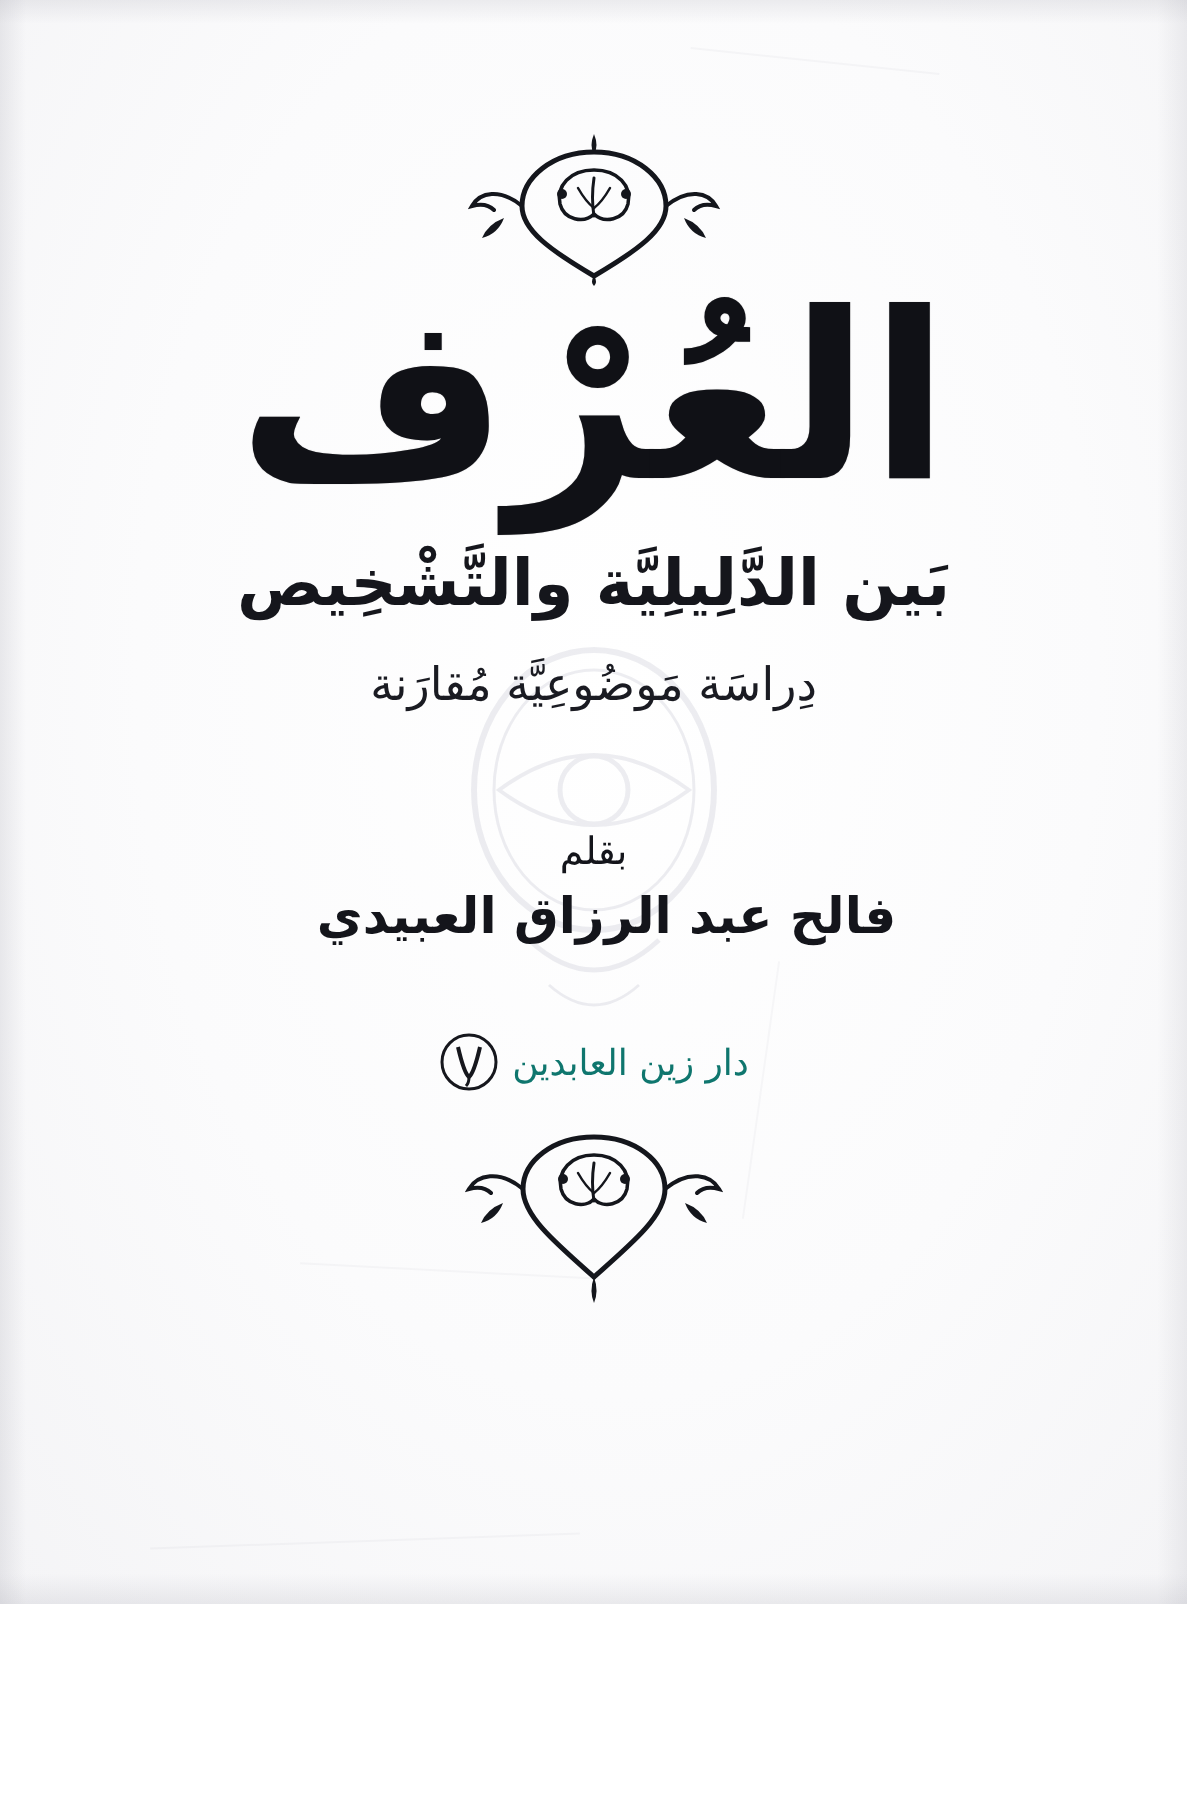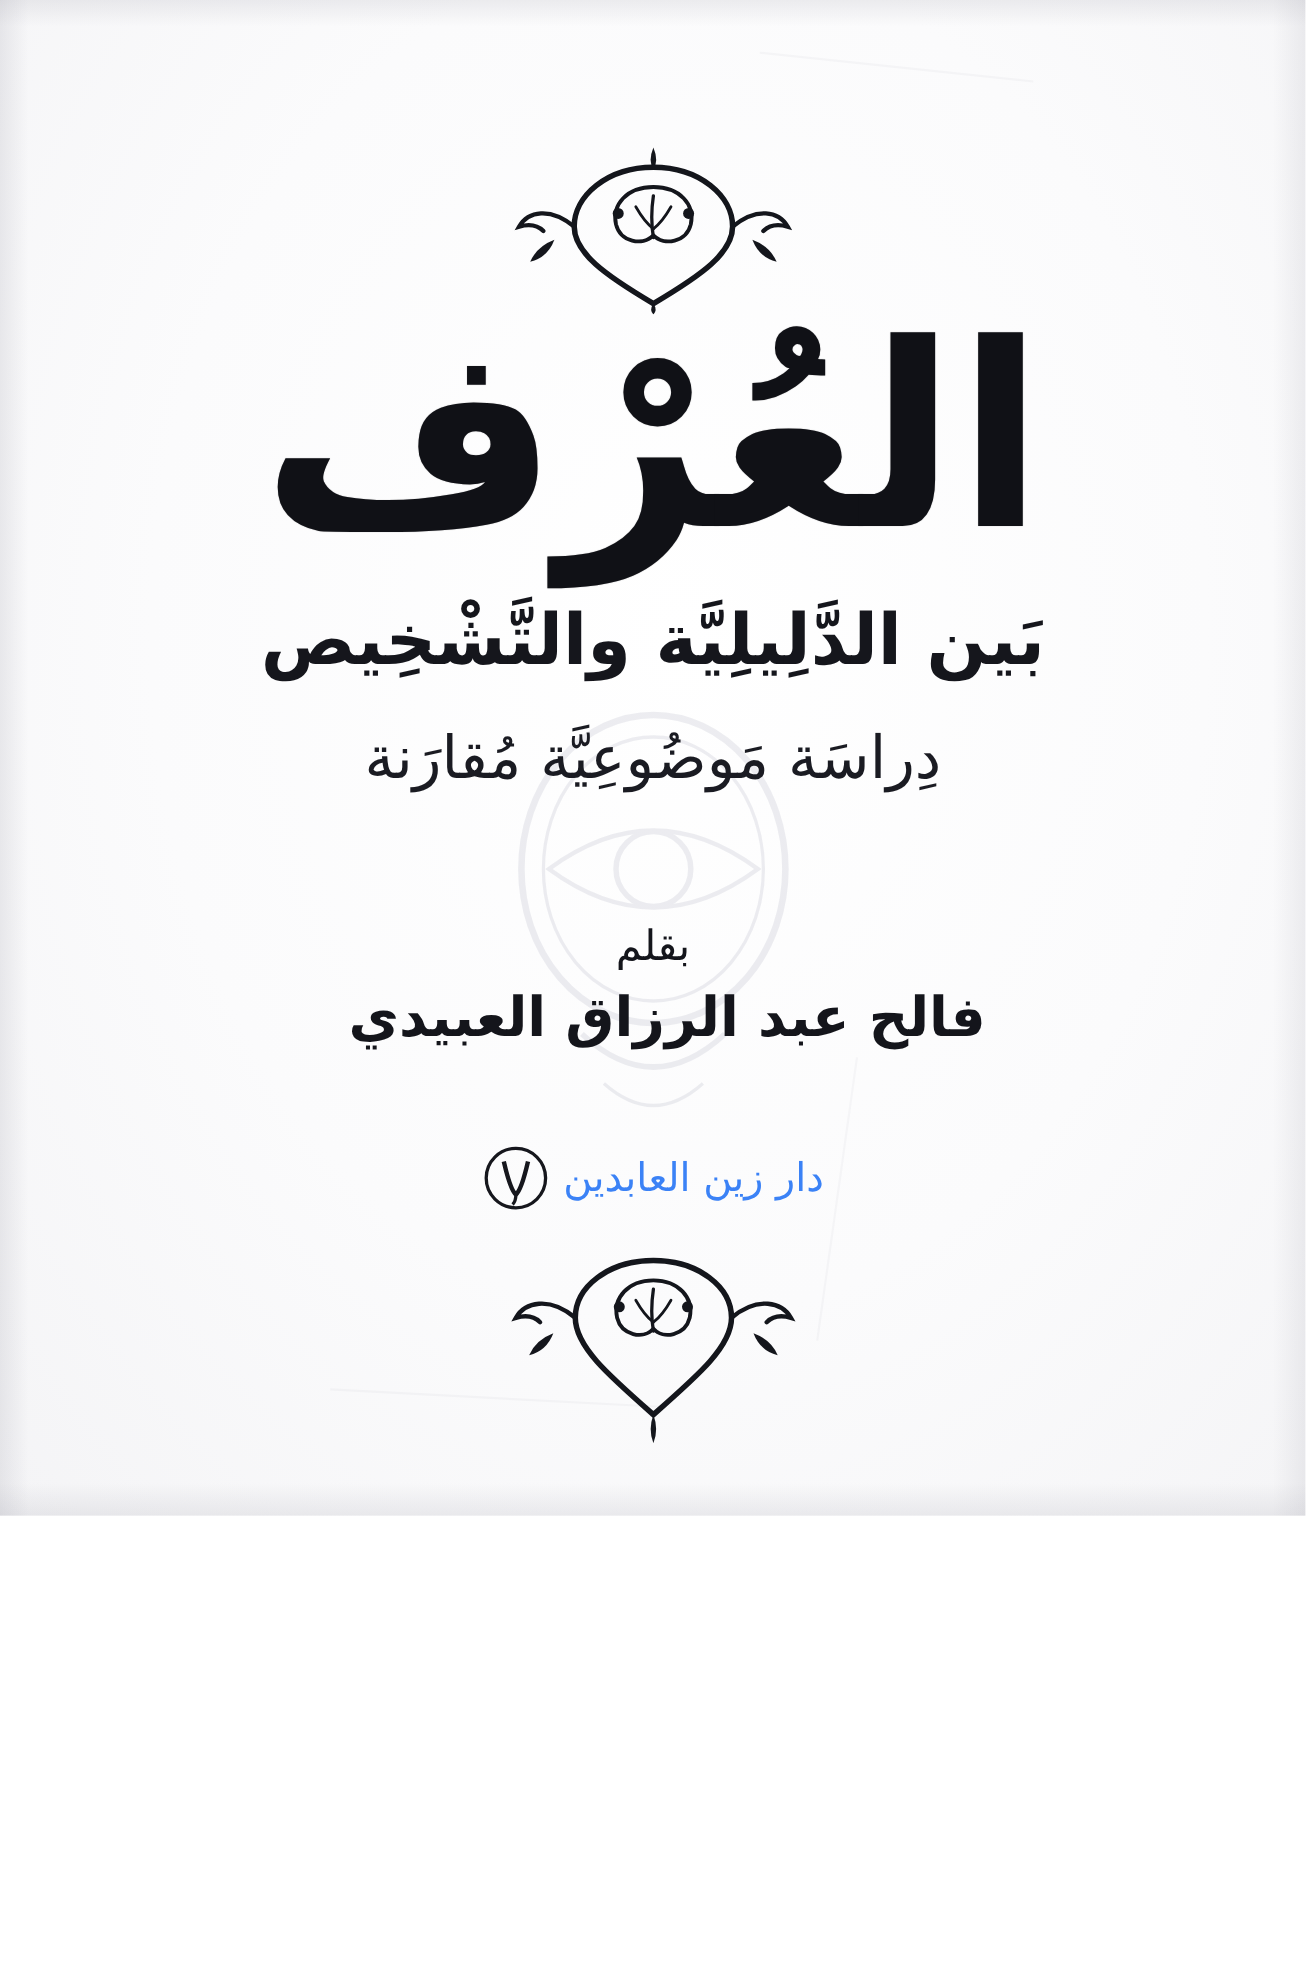--- a/index.html
+++ b/index.html
@@ -10,21 +10,21 @@
   body {
     width: 1187px;
     height: 1806px;
     font-family: "DejaVu Sans", sans-serif;
     overflow: hidden;
   }
 
   .page {
     position: relative;
     width: 1187px;
-    height: 1378px;
+    height: 1604px;
     background: #fdfdfd;
     overflow: hidden;
   }
 
   
   .paper-tone {
     position: absolute;
     inset: 0;
     background:
       radial-gradient(ellipse at 52% 42%, #ffffff 0%, #fbfbfc 55%, #f4f4f6 100%);
@@ -106,21 +106,21 @@
     font-size: 64px;
     font-weight: 700;
     line-height: 1.2;
     color: #15161c;
     direction: rtl;
     font-family: "DejaVu Sans", sans-serif;
   }
 
   .sub-subtitle {
     margin-top: 36px;
-    font-size: 54px;
+    font-size: 46px;
     font-weight: 400;
     color: #1a1b22;
     direction: rtl;
     font-family: "DejaVu Serif", serif;
   }
 
   .author-block {
     margin-top: 118px;
     text-align: center;
     direction: rtl;
@@ -141,21 +141,21 @@
   }
 
   .publisher-row {
     margin-top: 86px;
     display: flex;
     flex-direction: row-reverse;
     align-items: center;
     justify-content: center;
     gap: 12px;
     direction: rtl;
-    color: #3b82f6;
+    color: #0f766e;
   }
   .publisher-logo {
     width: 62px;
     height: 62px;
     color: #16171d;
   }
   .publisher-name {
     font-size: 36px;
     font-family: "DejaVu Serif", serif;
     letter-spacing: 0px;

